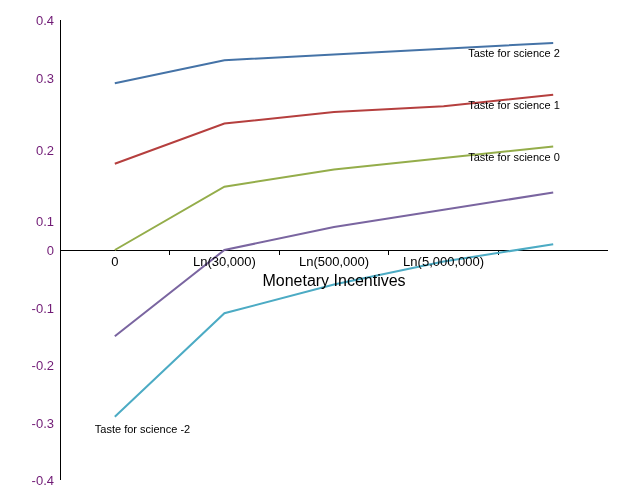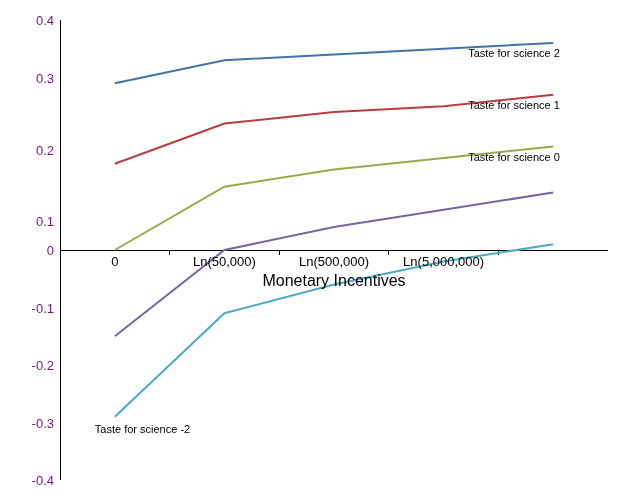--- a/index.html
+++ b/index.html
@@ -93,21 +93,21 @@
   <div class="y-label" style="top: 460px;">-0.4</div>
       <div class="y-label" style="top: 402.5px;">-0.3</div>
       <div class="y-label" style="top: 345px;">-0.2</div>
       <div class="y-label" style="top: 287.5px;">-0.1</div>
       <div class="y-label" style="top: 230px;">0</div>
       <div class="y-label" style="top: 169px; margin-top: 32px;">0.1</div>
       <div class="y-label" style="top: 130px;">0.2</div>
       <div class="y-label" style="top: 57.5px;">0.3</div>
       <div class="y-label" style="top: 0px;">0.4</div>
       <div class="x-label" style="left: 54.8px; top: 230px;">0</div>
-      <div class="x-label" style="left: 164.4px; top: 230px;">Ln(50,000)</div>
+      <div class="x-label" style="left: 164.4px; top: 230px;">Ln(30,000)</div>
       <div class="x-label" style="left: 274px; top: 230px;">Ln(500,000)</div>
       <div class="x-label" style="left: 383.6px; top: 230px;">Ln(5,000,000)</div>
       <div class="axis-title" style="left: 274px; top: 252px;">Monetary Incentives</div>
       <div class="series-label" style="left: 408.2px; top: 27px;">Taste for science 2</div>
       <div class="series-label" style="left: 408.2px; top: 78.75px;">Taste for science 1</div>
       <div class="series-label" style="left: 408.2px; top: 130.5px;">Taste for science 0</div>
       <div class="series-label" style="left: 34.8px; top: 402.75px;">Taste for science -2</div>
     </div>
 </div>
 

